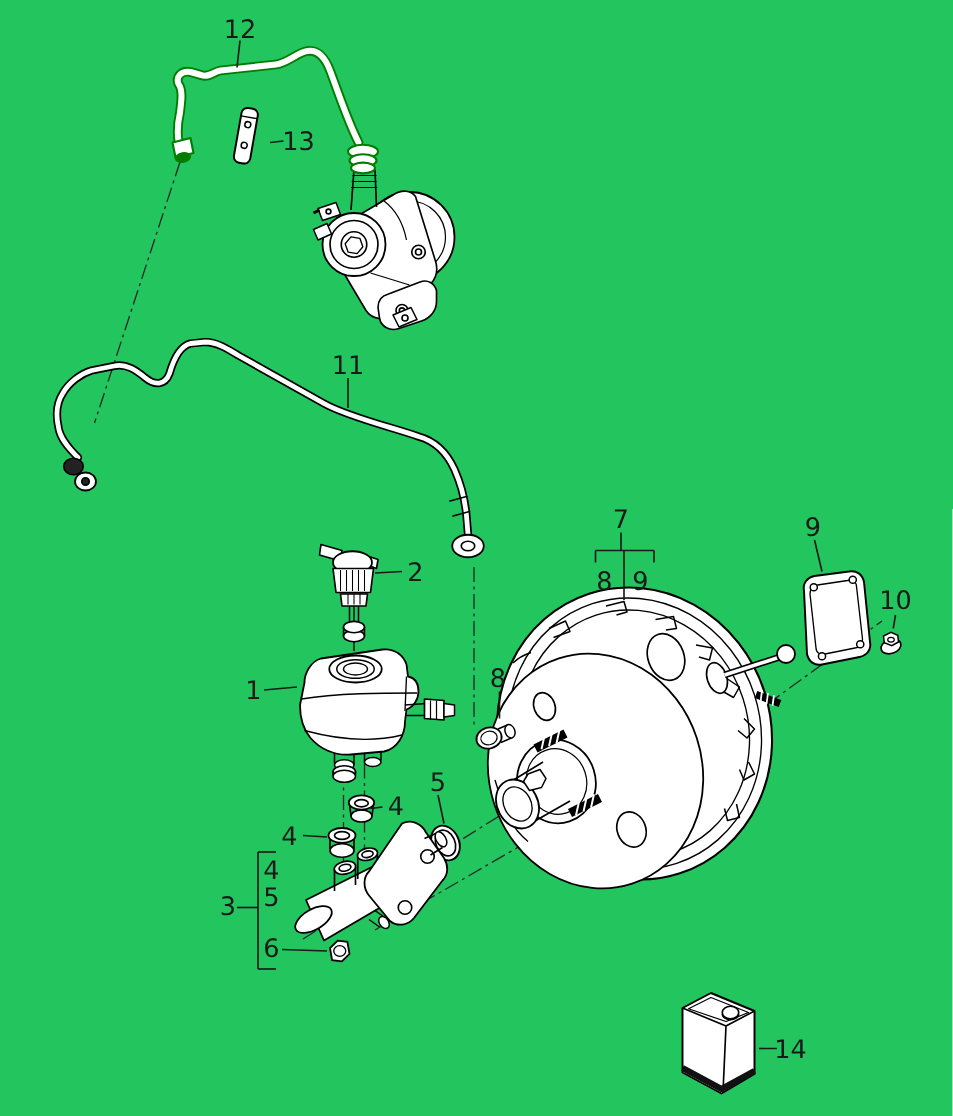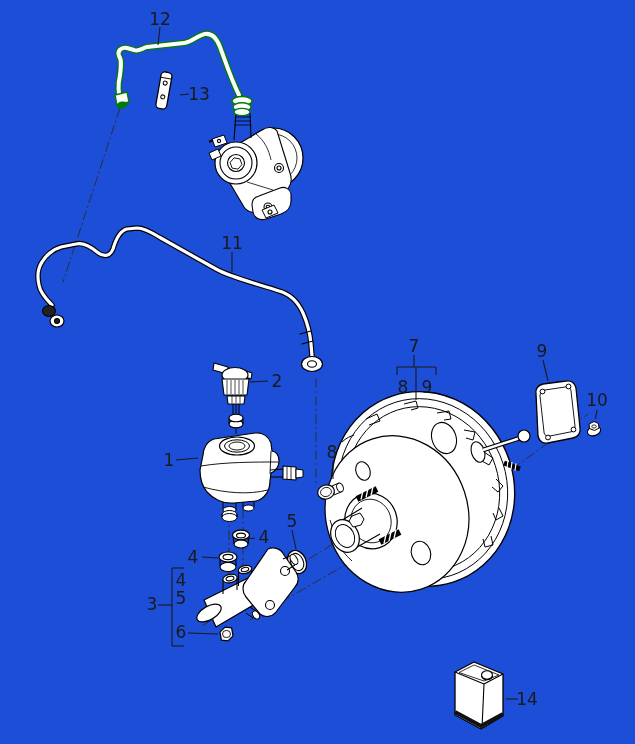--- a/index.html
+++ b/index.html
@@ -1,16 +1,16 @@
 <!DOCTYPE html>
 <html><head>
 <meta charset="utf-8">
 <style>
   html,body{margin:0;padding:0;background:#ffffff;}
-  .stage{position:relative;width:635px;height:744px;background:#1d4ed8;overflow:hidden;
+  .stage{position:relative;width:635px;height:744px;background:#22c55e;overflow:hidden;
          font-family:"DejaVu Sans", sans-serif;}
   svg{display:block}
   text.callout{font-family:"DejaVu Sans", sans-serif;font-size:17px;fill:#1a1a1a;}
 </style>
 </head>
 <body>
 
 <div class="stage">
 <svg width="635" height="744" viewBox="0 0 635 744">
 

